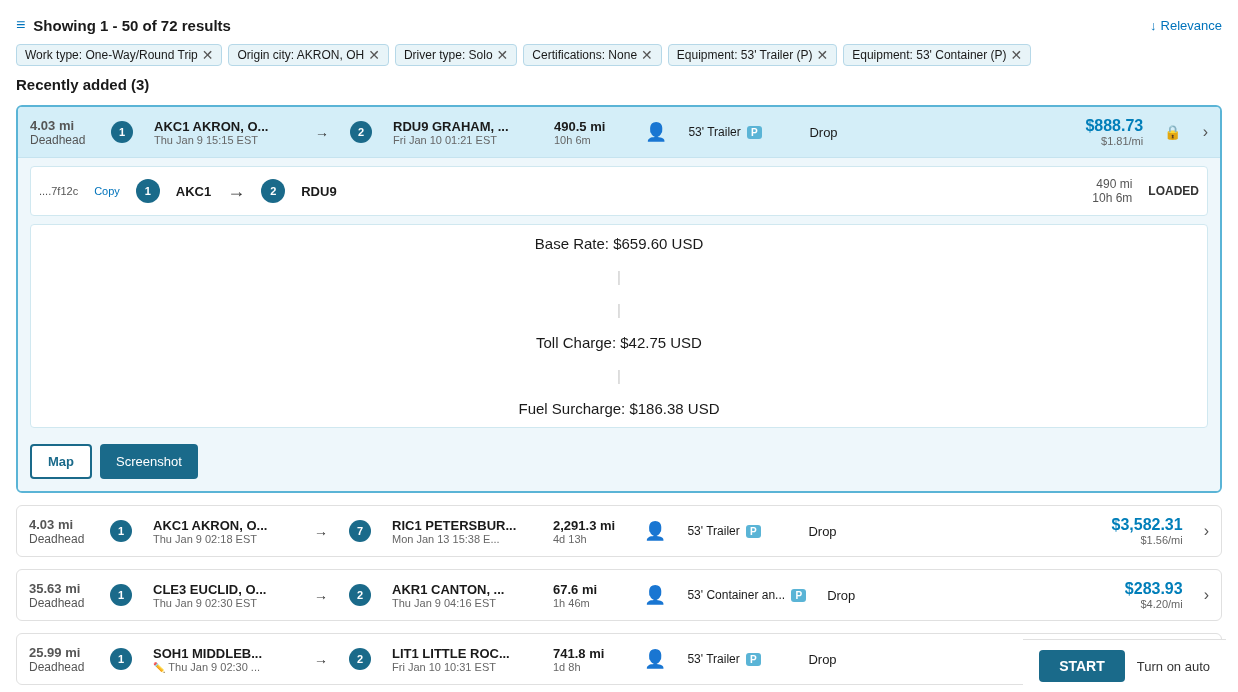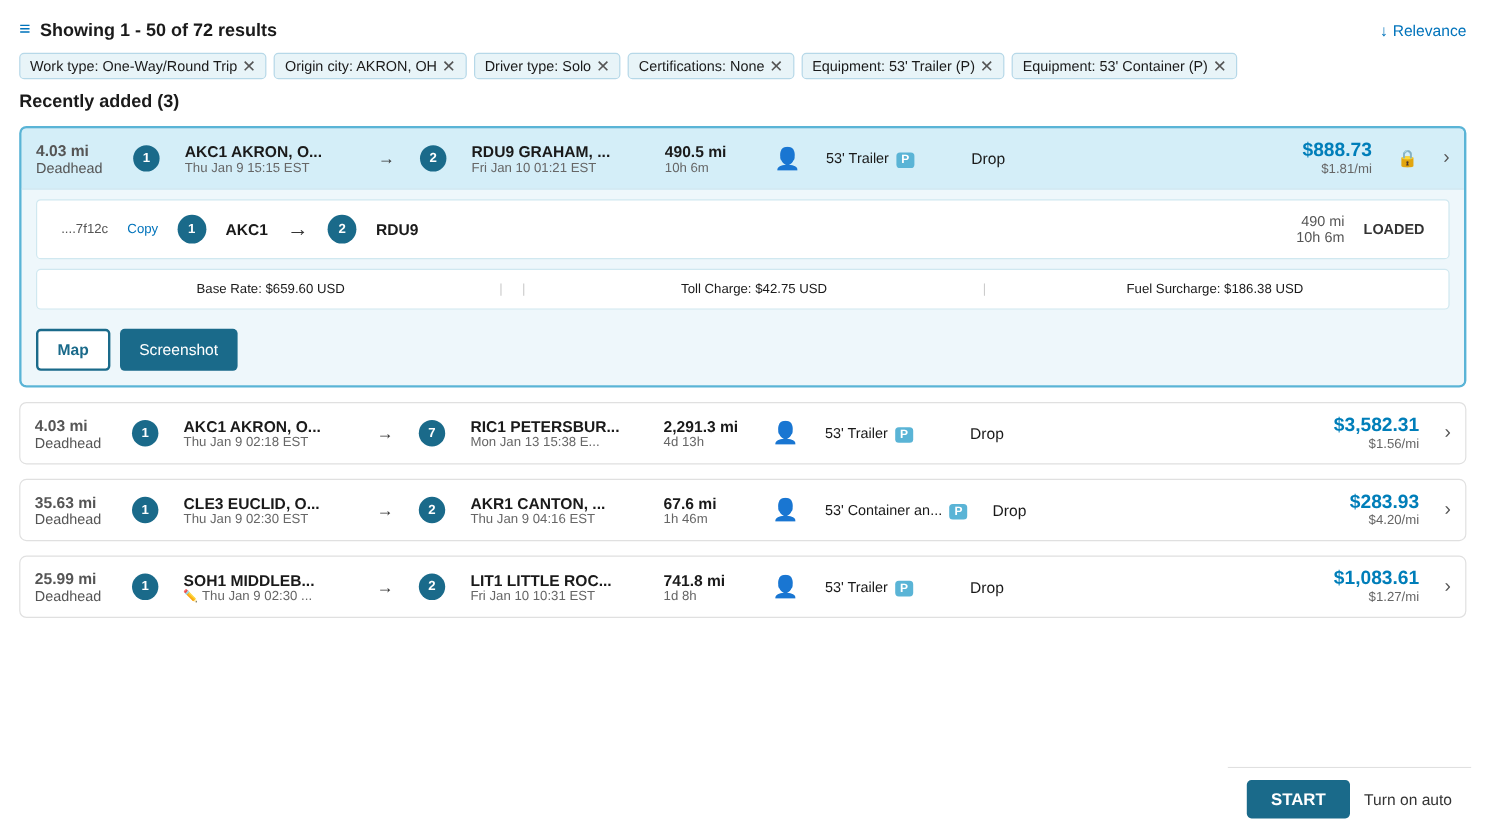--- a/index.html
+++ b/index.html
@@ -179,21 +179,21 @@
       flex-shrink: 0;
     }
     
     .expanded-detail {
       background: #eef7fb;
       border-top: 1px solid #c5e3ef;
     }
     .route-detail-row {
       display: flex;
       align-items: center;
-      padding: 10px 20px;
+      padding: 10px 8px;
       gap: 16px;
       background: #fff;
       margin: 8px 12px;
       border-radius: 4px;
       border: 1px solid #d0e8f0;
     }
     .route-id-tag {
       font-size: 11px;
       color: #555;
     }
@@ -237,22 +237,23 @@
     }
     
     .rate-row {
       display: flex;
       align-items: center;
       padding: 10px 20px;
       background: #fff;
       margin: 0 12px 8px 12px;
       border-radius: 4px;
       border: 1px solid #d0e8f0;
-      font-size: 11px;
+      font-size: 15px;
       gap: 16px;
+      flex-direction: column;
     }
     .rate-item {
       flex: 1;
       text-align: center;
     }
     .rate-divider {
       color: #ccc;
     }
     
     .action-row {

